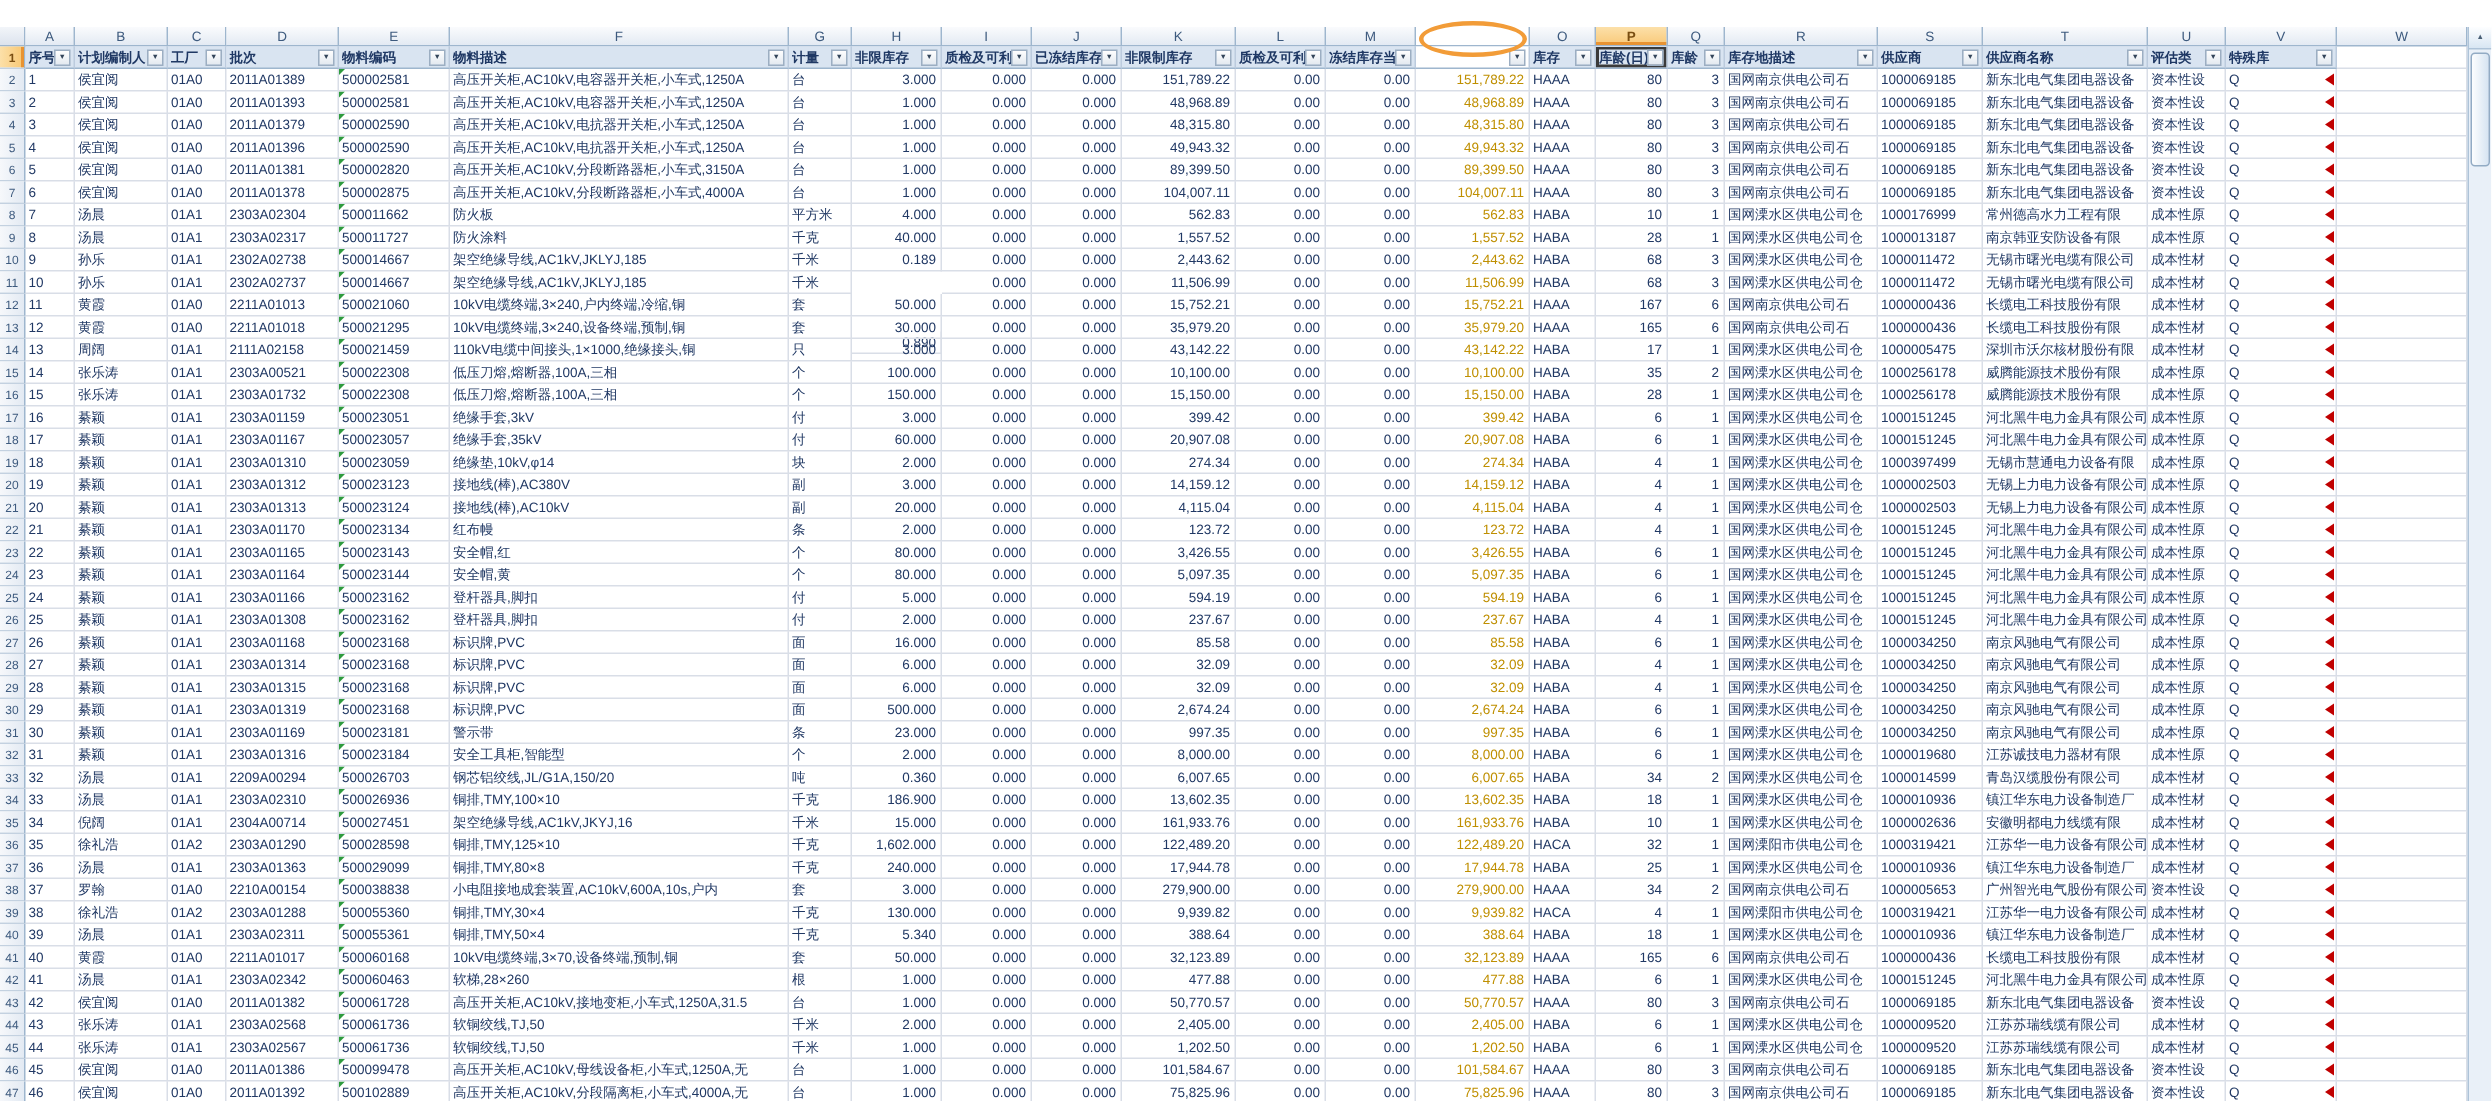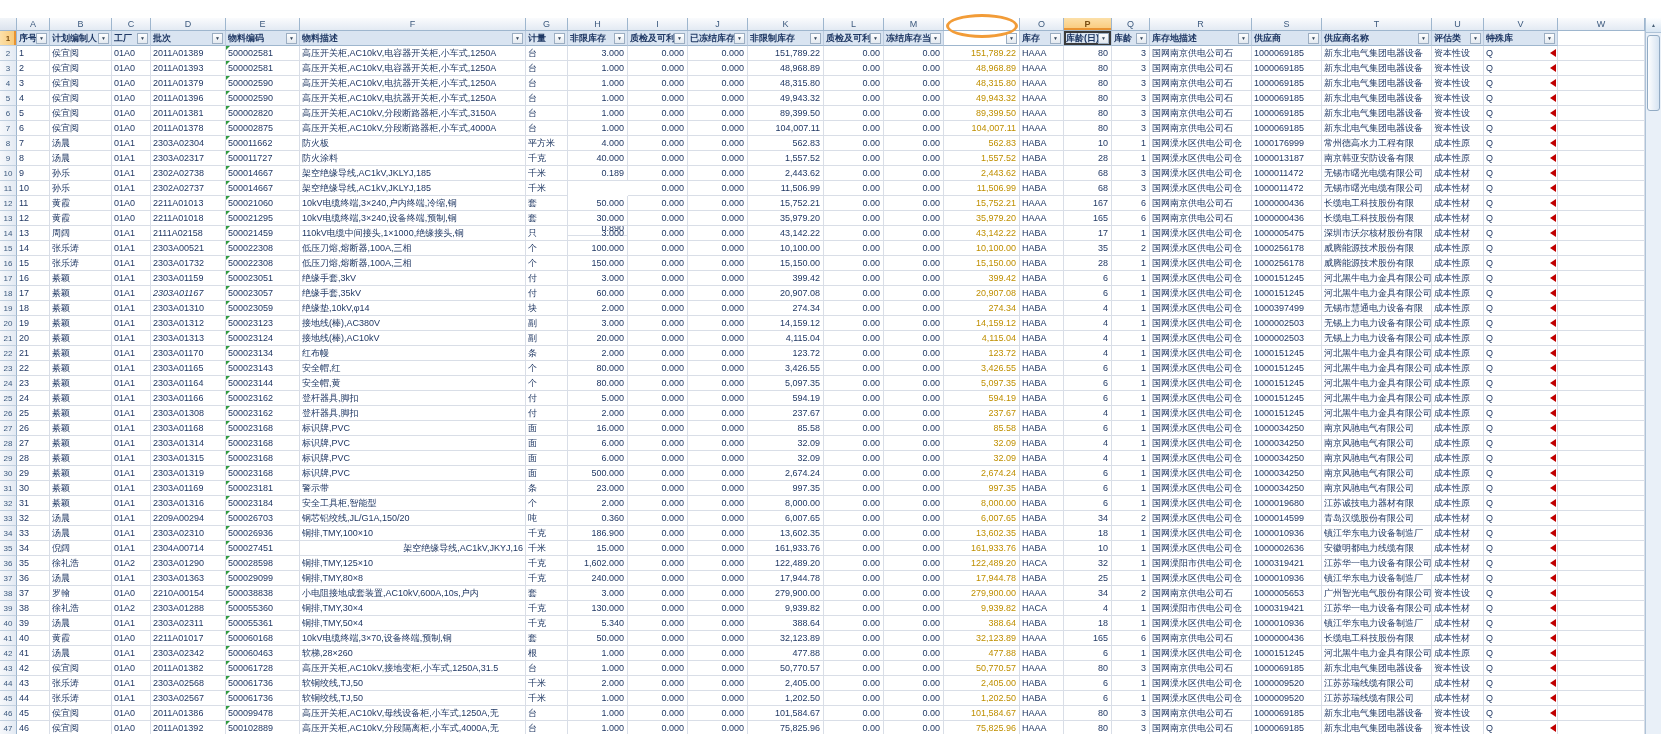--- a/index.html
+++ b/index.html
@@ -575,21 +575,21 @@
         <div class="c" style="width: 110px;">河北黑牛电力金具有限公司</div>
         <div class="c" style="width: 52px;">成本性原</div>
         <div class="c" style="width: 74px;">Q<span class="rmark"></span></div>
         <div class="c" style="width: 87px;"></div>
       </div>
       <div class="row">
         <div class="gut">18</div>
         <div class="c" style="width: 33px;">17</div>
         <div class="c" style="width: 62px;">綦颖</div>
         <div class="c" style="width: 39px;">01A1</div>
-        <div class="c" style="width: 75px; font-style: italic;">2303A01167</div>
+        <div class="c" style="width: 75px;">2303A01167</div>
         <div class="c" style="width: 74px;">500023057<span class="gtri"></span></div>
         <div class="c" style="width: 226px;">绝缘手套,35kV</div>
         <div class="c" style="width: 42px;">付</div>
         <div class="c ra" style="width: 60px;">60.000</div>
         <div class="c ra" style="width: 60px;">0.000</div>
         <div class="c ra" style="width: 60px;">0.000</div>
         <div class="c ra" style="width: 76px;">20,907.08</div>
         <div class="c ra" style="width: 60px;">0.00</div>
         <div class="c ra" style="width: 60px;">0.00</div>
         <div class="c ra ncol" style="width: 76px;">20,907.08</div>
@@ -1019,21 +1019,21 @@
         <div class="c" style="width: 74px;">Q<span class="rmark"></span></div>
         <div class="c" style="width: 87px;"></div>
       </div>
       <div class="row">
         <div class="gut">35</div>
         <div class="c" style="width: 33px;">34</div>
         <div class="c" style="width: 62px;">倪阔</div>
         <div class="c" style="width: 39px;">01A1</div>
         <div class="c" style="width: 75px;">2304A00714</div>
         <div class="c" style="width: 74px;">500027451<span class="gtri"></span></div>
-        <div class="c" style="width: 226px; text-align: right;">架空绝缘导线,AC1kV,JKYJ,16</div>
+        <div class="c" style="width: 226px;">架空绝缘导线,AC1kV,JKYJ,16</div>
         <div class="c" style="width: 42px;">千米</div>
         <div class="c ra" style="width: 60px;">15.000</div>
         <div class="c ra" style="width: 60px;">0.000</div>
         <div class="c ra" style="width: 60px;">0.000</div>
         <div class="c ra" style="width: 76px;">161,933.76</div>
         <div class="c ra" style="width: 60px;">0.00</div>
         <div class="c ra" style="width: 60px;">0.00</div>
         <div class="c ra ncol" style="width: 76px;">161,933.76</div>
         <div class="c" style="width: 44px;">HABA</div>
         <div class="c ra" style="width: 48px;">10</div>

